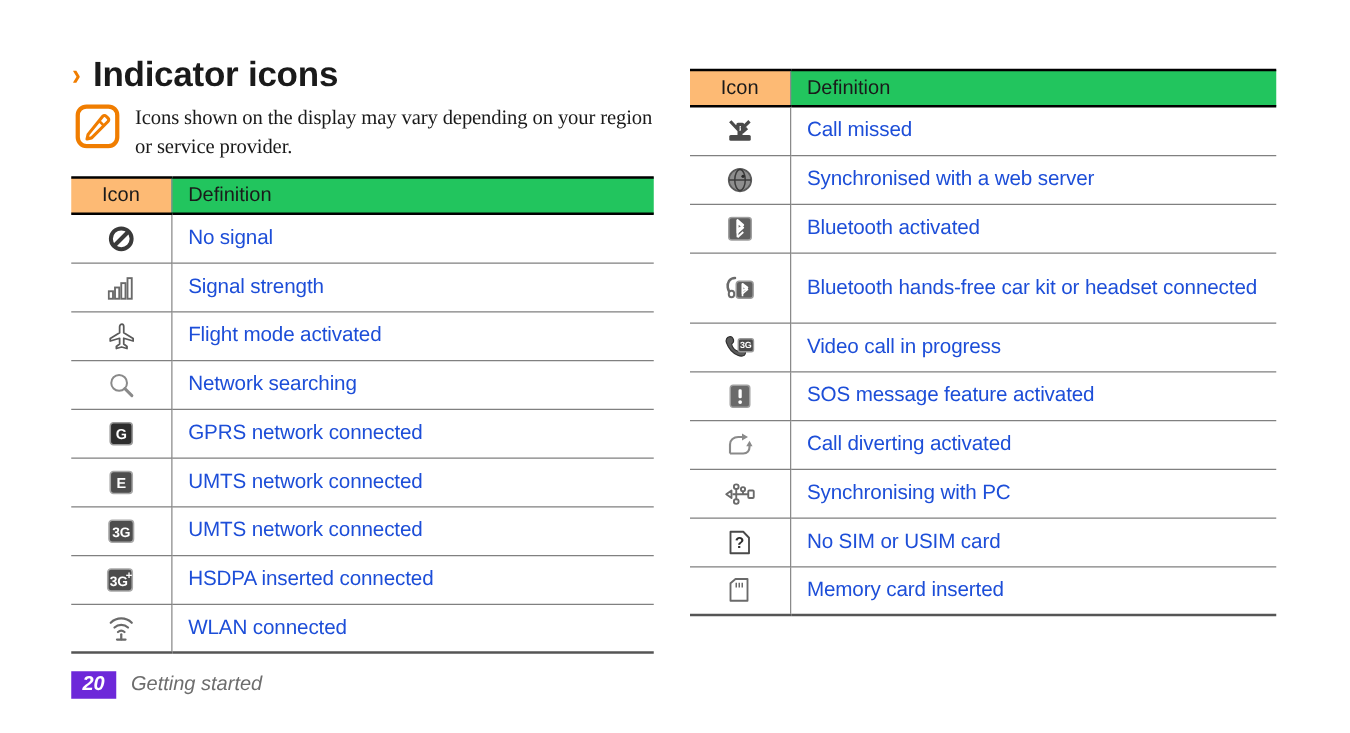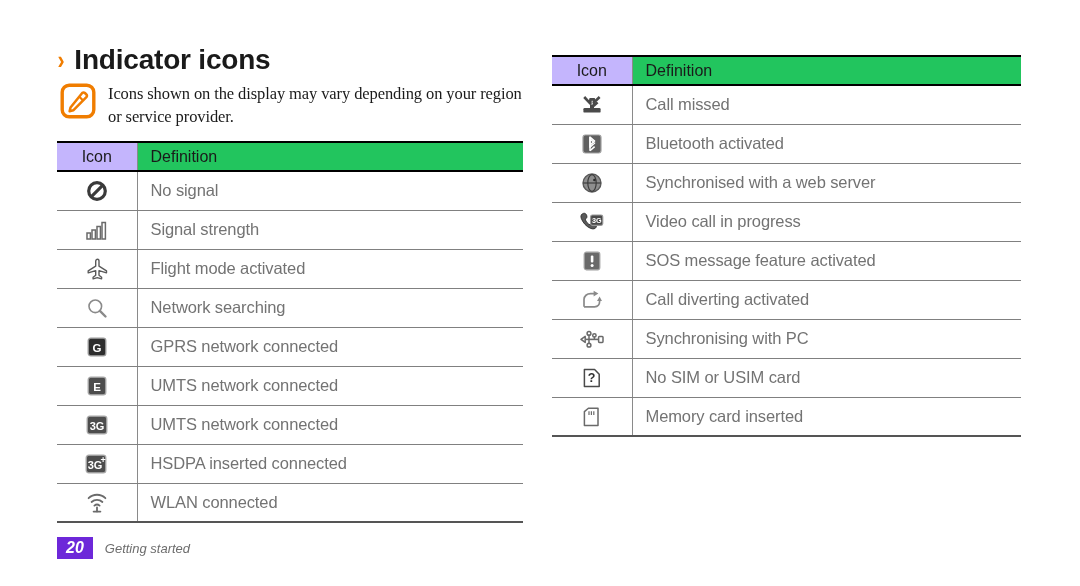--- a/index.html
+++ b/index.html
@@ -70,34 +70,34 @@
     padding: 0;
     font-size: 16px;
     font-weight: normal;
     color: #1a1a1a;
     text-align: left;
     border-top: 2.5px solid #000000;
     border-bottom: 2.5px solid #000000;
     vertical-align: middle;
   }
   .tbl thead th.h-icon {
-    background: #c4b5fd;
+    background: #fdba74;
     text-align: center;
     border-right: 1.2px solid #8a8a8a;
   }
   .tbl thead th.h-def {
     background: #22c55e;
     padding-left: 13px;
   }
 
   .tbl tbody td {
     height: 39px;
     padding: 0;
     font-size: 16.5px;
-    color: #737373;
+    color: #1d4ed8;
     border-bottom: 1.4px solid #808080;
     vertical-align: middle;
     letter-spacing: -0.1px;
   }
   .tbl tbody tr:last-child td { border-bottom: 2px solid #555555; }
   .tbl tbody td.c-icon {
     text-align: center;
     border-right: 1.2px solid #8a8a8a;
   }
   .tbl tbody td.c-def { padding-left: 13px; line-height: 21px; }
@@ -115,21 +115,21 @@
     background: #6d28d9;
     color: #ffffff;
     font-size: 16px;
     font-style: italic;
     font-weight: bold;
     padding: 1px 9px 2px 9px;
     line-height: 19px;
   }
   .sectionname {
     margin-left: 12px;
-    font-size: 13px;
+    font-size: 16px;
     font-style: italic;
     color: #6d6d6d;
     text-align: right;
   }
 </style>
 </head>
 <body>
 
 <div id="page">
 
@@ -253,36 +253,46 @@
         <tr>
           <td class="c-icon"><svg class="ico" width="22" height="22" viewBox="0 0 22 22">
               <path d="M3.2 3.0 L9.4 9.6 L9.4 5.4 L13.0 5.4 L13.0 11.6 L16.6 8.4" fill="none" stroke="#4a4a4a" stroke-width="2.6" stroke-linejoin="round"></path>
               <path d="M12.2 9.2 L18.6 3.0" fill="none" stroke="#4a4a4a" stroke-width="2.6"></path>
               <rect x="2.4" y="14.0" width="17.2" height="4.6" rx="1.2" fill="#4a4a4a"></rect>
               <rect x="9.0" y="10.5" width="4.0" height="4.2" fill="#4a4a4a"></rect>
             </svg></td>
           <td class="c-def">Call missed</td>
         </tr>
         <tr>
+          <td class="c-icon"><svg class="ico" width="22" height="22" viewBox="0 0 22 22">
+              <circle cx="11" cy="11" r="9" fill="#8e8e8e" stroke="#5a5a5a" stroke-width="1.4"></circle>
+              <ellipse cx="11" cy="11" rx="4.2" ry="8.4" fill="none" stroke="#3c3c3c" stroke-width="1.2"></ellipse>
+              <line x1="2.2" y1="11" x2="19.8" y2="11" stroke="#3c3c3c" stroke-width="1.2"></line>
+              <circle cx="13.4" cy="8.0" r="1.3" fill="#2c2c2c"></circle>
+            </svg></td>
+          <td class="c-def">Synchronised with a web server</td>
+        </tr>
+        <tr>
           <td class="c-icon"><svg class="ico" width="20" height="20" viewBox="0 0 20 20">
               <rect x="1.0" y="1.0" width="18" height="18" rx="2.4" fill="#606060" stroke="#a0a0a0" stroke-width="1.2"></rect>
               <path d="M8.0 5.0 L12.6 9.0 L8.0 13.2 L8.0 3.0 L12.6 7.0 L8.0 11.0" fill="none" stroke="#ffffff" stroke-width="1.5" stroke-linejoin="round"></path>
               <path d="M8.0 3.0 L8.0 16.8" fill="none" stroke="#ffffff" stroke-width="1.5"></path>
               <path d="M8.0 16.8 L12.6 12.6" fill="none" stroke="#ffffff" stroke-width="1.5"></path>
             </svg></td>
           <td class="c-def">Bluetooth activated</td>
         </tr>
-        <tr>
-          <td class="c-icon"><svg class="ico" width="22" height="22" viewBox="0 0 22 22">
-              <circle cx="11" cy="11" r="9" fill="#8e8e8e" stroke="#5a5a5a" stroke-width="1.4"></circle>
-              <ellipse cx="11" cy="11" rx="4.2" ry="8.4" fill="none" stroke="#3c3c3c" stroke-width="1.2"></ellipse>
-              <line x1="2.2" y1="11" x2="19.8" y2="11" stroke="#3c3c3c" stroke-width="1.2"></line>
-              <circle cx="13.4" cy="8.0" r="1.3" fill="#2c2c2c"></circle>
-            </svg></td>
-          <td class="c-def">Synchronised with a web server</td>
+        <tr class="tall">
+          <td class="c-icon"><svg class="ico" width="24" height="22" viewBox="0 0 24 22">
+              <path d="M8.0 3.4 C3.6 3.4 1.6 7.2 2.2 11.0 C2.6 13.6 4.0 15.4 5.4 16.2" fill="none" stroke="#6a6a6a" stroke-width="2.0" stroke-linecap="round"></path>
+              <ellipse cx="5.2" cy="16.2" rx="2.2" ry="2.6" fill="#ffffff" stroke="#6a6a6a" stroke-width="1.6"></ellipse>
+              <rect x="9.0" y="6.0" width="13.5" height="13.5" rx="2.4" fill="#606060" stroke="#9a9a9a" stroke-width="1.2"></rect>
+              <path d="M14.0 9.4 L18.0 12.6 L14.0 16.0 L14.0 8.0 L18.0 11.0 L14.0 13.8" fill="none" stroke="#ffffff" stroke-width="1.3" stroke-linejoin="round"></path>
+              <path d="M14.0 8.0 L14.0 18.0" fill="none" stroke="#ffffff" stroke-width="1.3"></path>
+            </svg></td>
+          <td class="c-def">Bluetooth hands-free car kit or headset connected</td>
         </tr>
         <tr>
           <td class="c-icon"><svg class="ico" width="24" height="22" viewBox="0 0 24 22">
               <path d="M3.4 2.4 C5.2 1.9 6.3 3.0 6.8 4.8 C7.3 6.6 6.4 7.5 5.3 8.2 C5.7 10.6 7.9 13.1 10.4 14.0 C11.1 12.9 12.2 12.0 14.0 12.5 C15.8 13.0 16.9 14.3 16.2 16.1 C15.5 17.9 13.1 18.5 10.2 17.2 C6.1 15.4 2.7 11.4 1.2 7.2 C0.3 4.5 1.6 2.9 3.4 2.4 Z" fill="#5a5a5a" stroke="#2e2e2e" stroke-width="0.9" stroke-linejoin="round"></path>
               <rect x="10.6" y="4.0" width="12.2" height="10.4" rx="1.8" fill="#4a4a4a" stroke="#9a9a9a" stroke-width="1.1"></rect>
               <text x="16.7" y="11.8" font-family="Liberation Sans, sans-serif" font-size="7.2" font-weight="bold" fill="#ffffff" text-anchor="middle">3G</text>
             </svg></td>
           <td class="c-def">Video call in progress</td>
         </tr>
         <tr>

